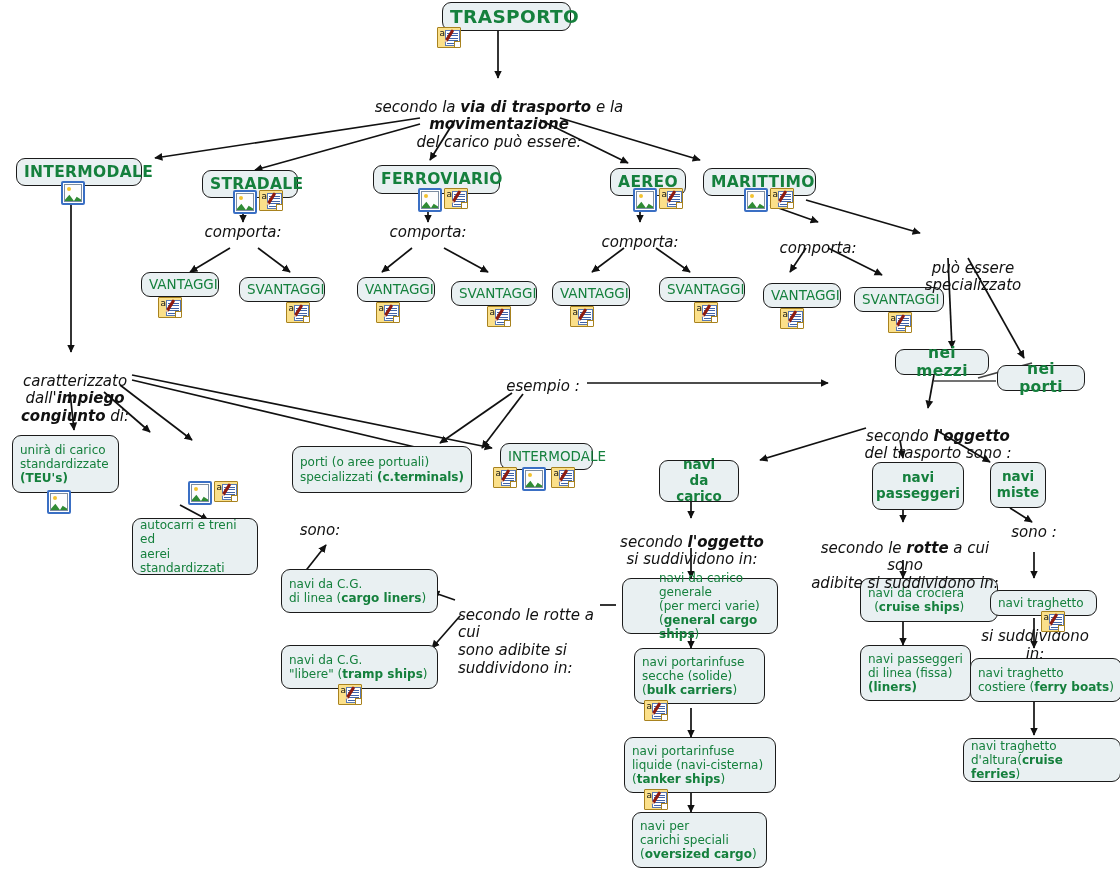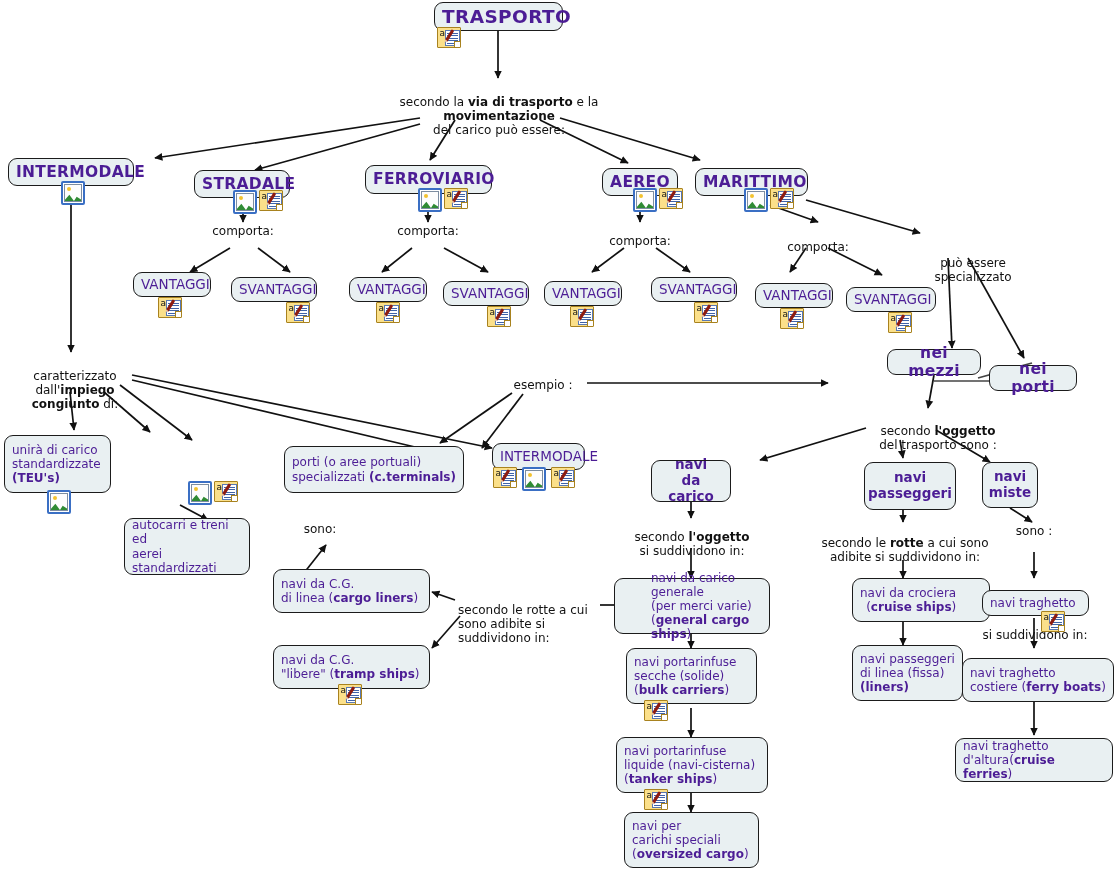--- a/index.html
+++ b/index.html
@@ -10,45 +10,47 @@
   #stage{position:absolute;left:0;top:0;width:1120px;height:874px;}
   svg#edges{position:absolute;left:0;top:0;width:1120px;height:874px;pointer-events:none;}
 
   
   .node{
     position:absolute;
     box-sizing:border-box;
     background:#e9f0f2;
     border:1.3px solid #1b1b1b;
     border-radius:9px;
-    color:#4c1d95;
+    color:#15803d;
     display:flex;align-items:center;justify-content:center;
     text-align:center;
     line-height:1.17;
     padding:3px 7px;
     white-space:pre-line;
     z-index:3;
+    margin-left:8px;
   }
   .node .txt{display:block;width:100%;}
   .t-main{font-weight:bold;font-size:18.5px;letter-spacing:.4px;}
   .t-lvl2{font-weight:bold;font-size:15.5px;letter-spacing:.3px;}
   .t-caps{font-weight:normal;font-size:13.5px;}
   .t-norm{font-weight:normal;font-size:12px;text-align:left;}
   .t-bold{font-weight:bold;font-size:13.5px;}
   .node.lft{justify-content:flex-start;text-align:left;}
   b{font-weight:bold;}
 
   
   .label{
     position:absolute;
-    font-size:12px;color:#111;
+    font-size:15px;color:#111;
     line-height:1.18;
     white-space:pre-line;
     z-index:4;
     background:transparent;
+    font-style:italic;
   }
   .label.c{text-align:center;}
   .label.l{text-align:left;}
 
   
   .icons{position:absolute;display:flex;gap:2px;align-items:flex-start;z-index:6;}
   .ic{width:22px;height:19px;position:relative;display:inline-block;}
 
   
   .ic-note{

